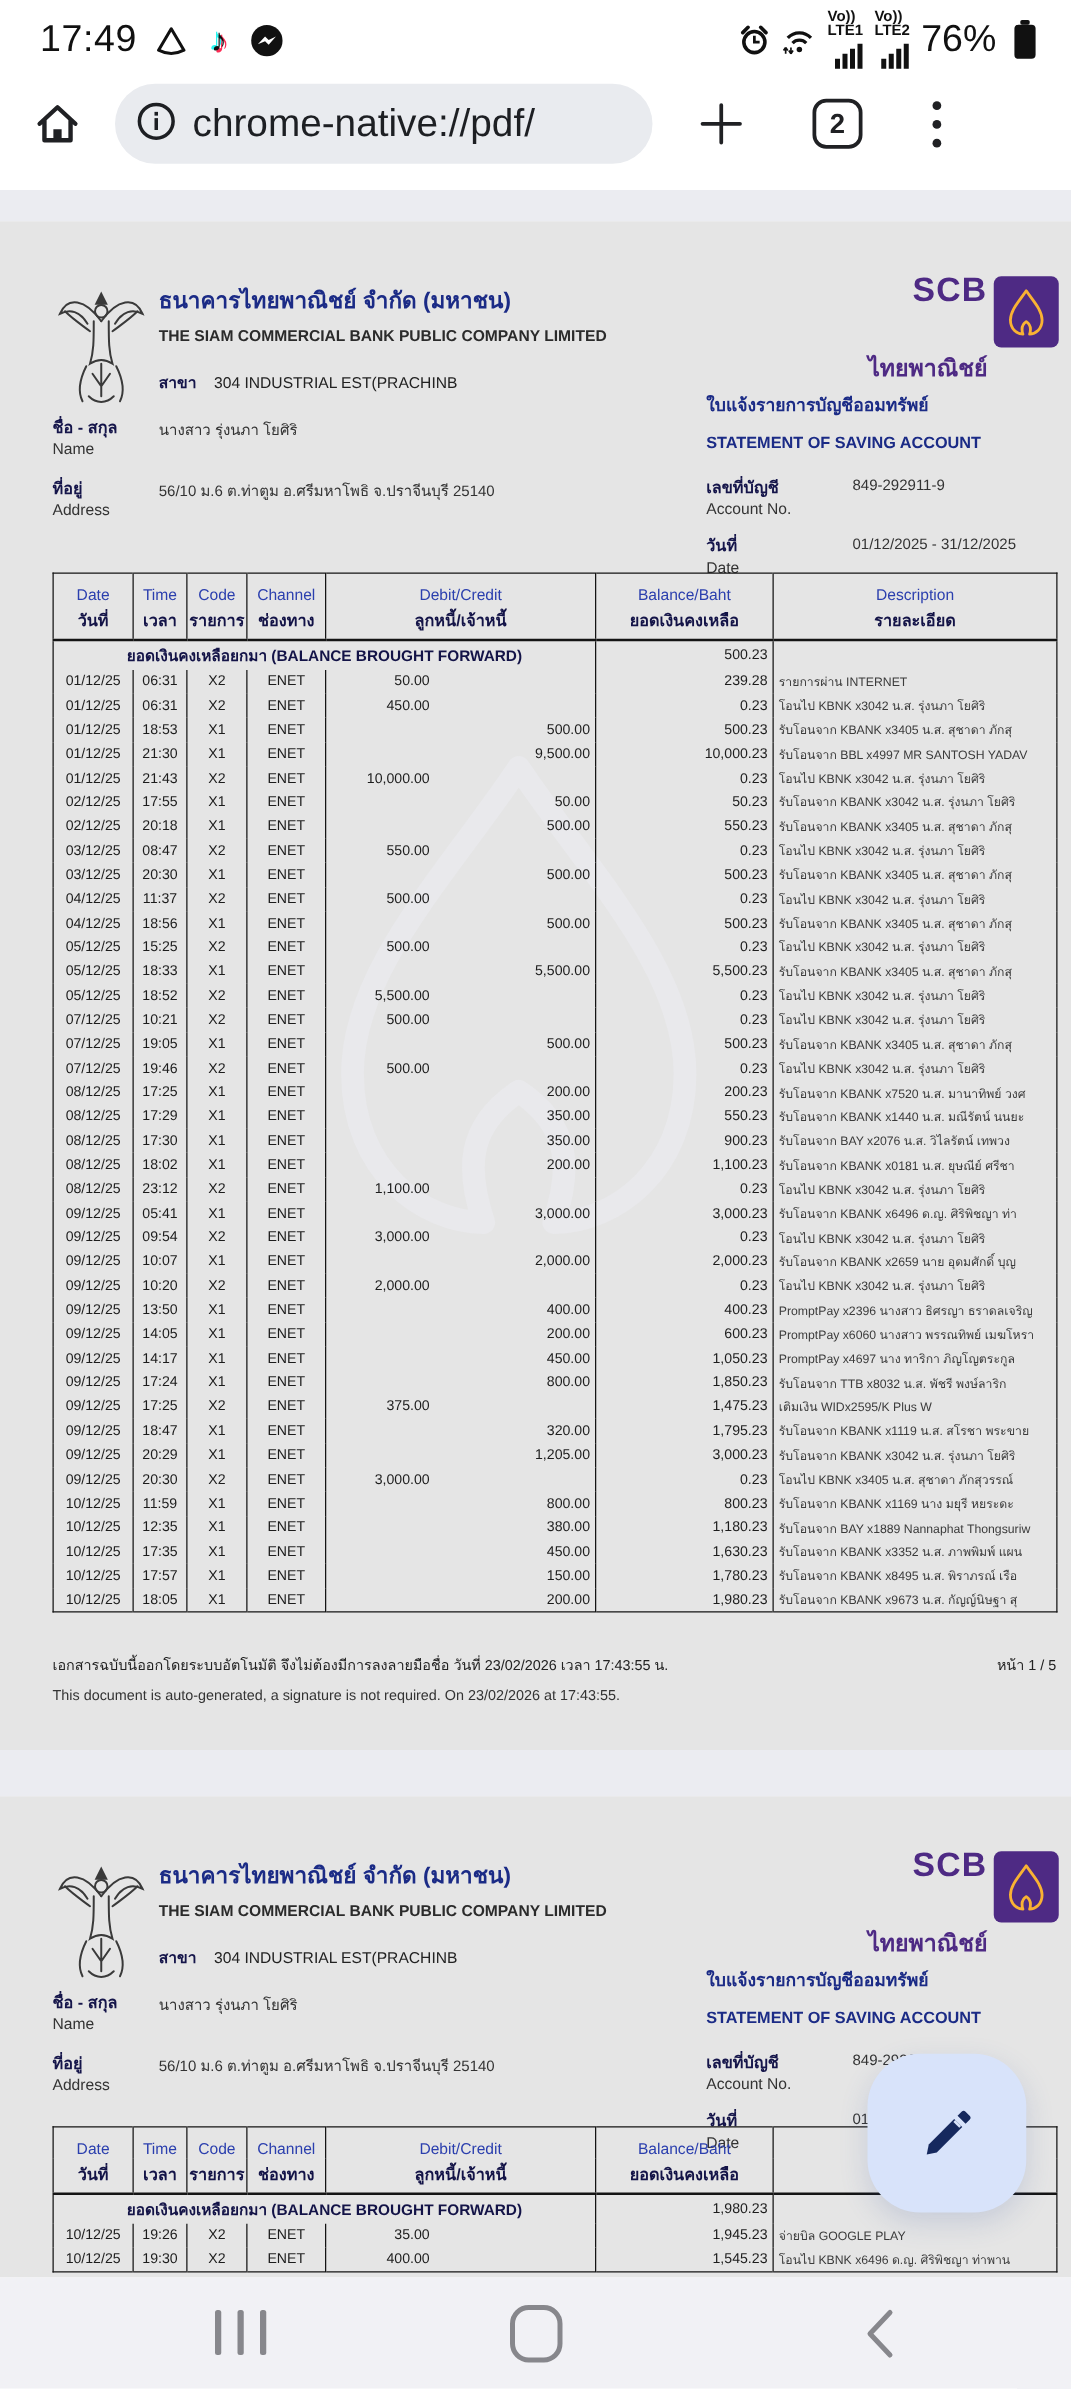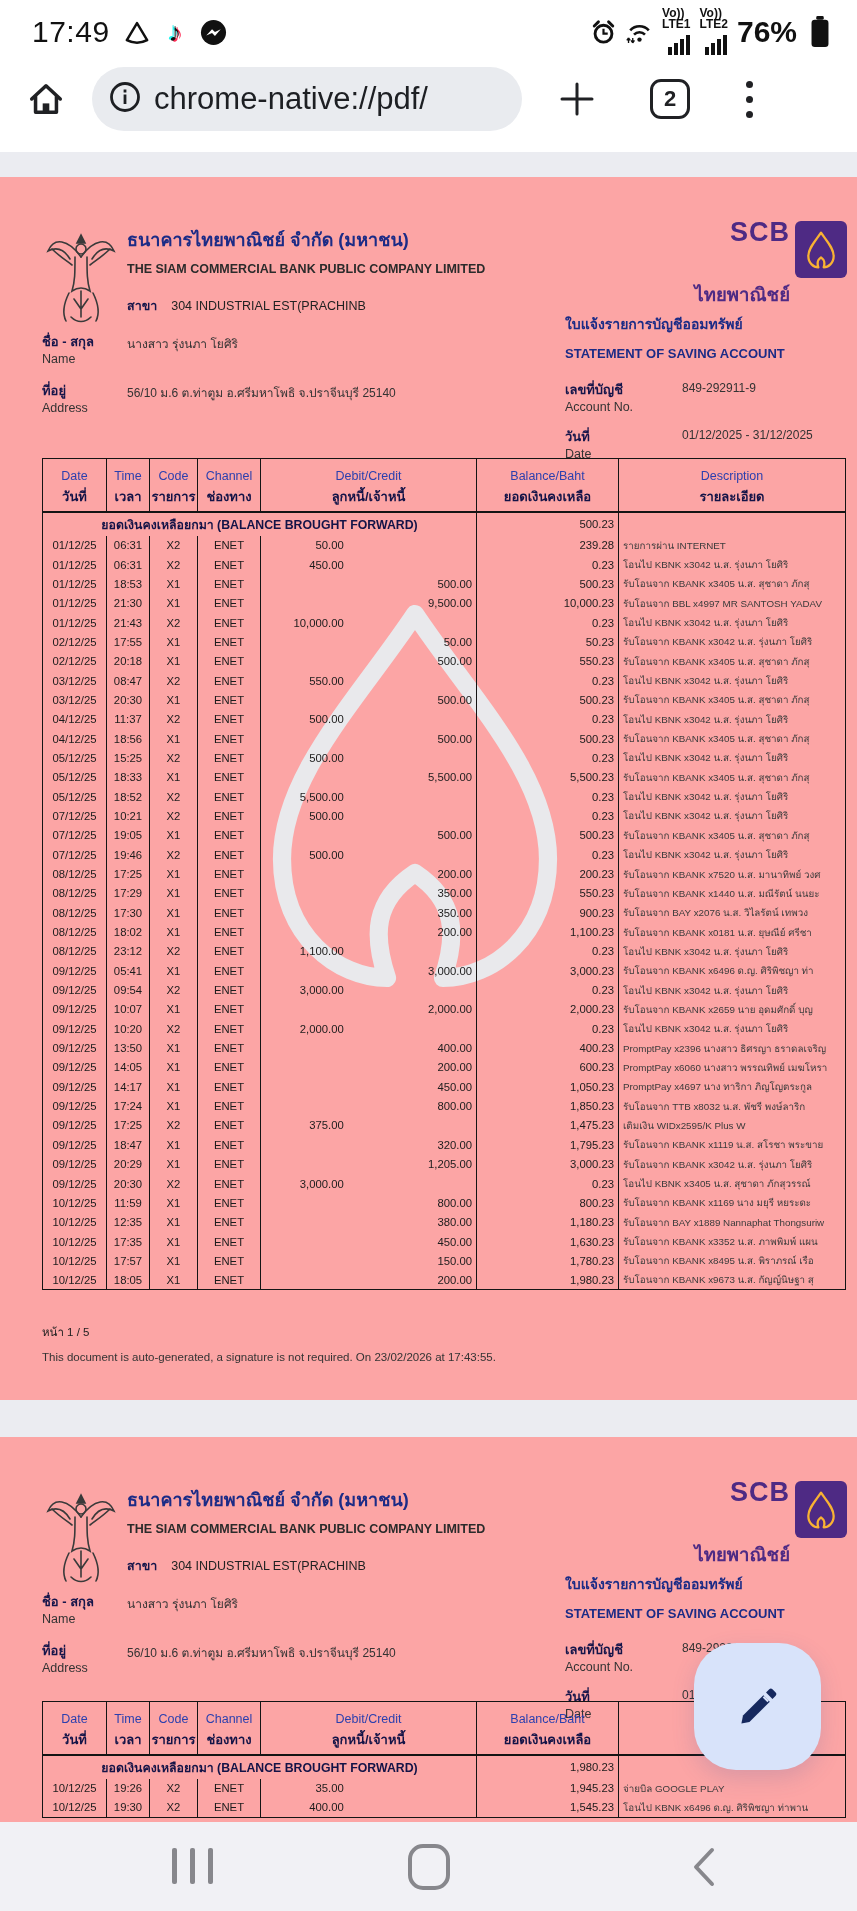--- a/index.html
+++ b/index.html
@@ -13,38 +13,38 @@
 
   
   .statusbar{height:58px; display:flex; align-items:center; padding:6px 24px 0 32px; color:#111;}
   .sb-time{font-size:30px; font-weight:500; letter-spacing:.5px;}
   .sb-left-icons{display:flex; align-items:center; gap:11px; margin-left:14px;}
   .sb-right{margin-left:auto; display:flex; align-items:center; gap:9px;}
   .appicon{width:27px; height:27px; display:flex; align-items:center; justify-content:center;}
   .tiktok-glyph{font-size:26px; font-weight:bold; color:#111; text-shadow:-2px -1px 0 #25f4ee, 2px 1px 0 #fe2c55;}
   .net{display:flex; align-items:flex-end; gap:2px;flex-direction:column;}
   .net .txt{display:flex; flex-direction:column; line-height:11px; font-size:12px; font-weight:600; color:#111; text-align:left;}
-  .sb-batt-pct{font-size:30px; font-weight:700;}
+  .sb-batt-pct{font-size:30px; font-weight:400;}
 
   
   .toolbar{height:82px; display:flex; align-items:center; padding:0 24px;}
   .urlpill{width:430px; height:64px; background:#e9ebef; border-radius:32px; display:flex; align-items:center; padding:0 16px; gap:12px; margin-left:24px;}
   .url-text{font-size:31px; color:#1d1f23; white-space:nowrap; overflow:hidden;}
   .tb-btn{display:flex; align-items:center; justify-content:center;}
   .plus-btn{margin-left:34px;}
   .tabbox{width:40px; height:40px; border:3.5px solid #202124; border-radius:11px; display:flex; align-items:center; justify-content:center; font-size:22px; font-weight:700; color:#202124; margin-left:52px;}
   .kebab{margin-left:56px; display:flex; flex-direction:column; gap:8px;}
   .kebab i{width:7px; height:7px; border-radius:50%; background:#202124;}
 
   .band{height:25px; background:var(--band);}
   .band2{height:37px; background:var(--band);}
   .prestrip{height:12px; background:#fff;}
 
   
-  .page{position:relative; background:#fca5a5; width:857px;}
+  .page{position:relative; background:#e5e5e5; width:857px;}
   .page1{height:1223px;}
   .page2{height:385px; overflow:hidden;}
   .abs{position:absolute;}
   .bank-th{left:127px; top:48px; font-size:18px; font-weight:700; color:var(--navy);}
   .bank-en{left:127px; top:85px; font-size:12.5px; font-weight:700; color:#2b2b2b;}
   .branch{left:127px; top:119px; font-size:12.5px; color:#222;}
   .branch b{color:var(--dark-navy); margin-right:14px;}
   .lbl-th{font-size:13px; font-weight:700; color:var(--dark-navy);}
   .lbl-en{font-size:12.5px; color:#333;}
   .val{font-size:12px; color:#333;}
@@ -827,20 +827,21 @@
                 <span class="cr">200.00</span>
               </span>
             </td>
             <td class="bal">1,980.23</td>
             <td class="desc">รับโอนจาก KBANK x9673 น.ส. กัญญ์นิษฐา สุ</td>
           </tr>
         </tbody>
     </table>
 
     <div class="abs pfoot1">
+      <span>เอกสารฉบับนี้ออกโดยระบบอัตโนมัติ จึงไม่ต้องมีการลงลายมือชื่อ วันที่ 23/02/2026 เวลา 17:43:55 น.</span>
       <span>หน้า 1 / 5</span>
     </div>
     <div class="abs pfoot2">This document is auto-generated, a signature is not required. On 23/02/2026 at 17:43:55.</div>
   </section>
 
   <div class="band2"></div>
 
   <section class="page page2">
     <svg class="abs" style="left:44px; top:44px;" width="74" height="106" viewBox="0 0 74 106">
       <g fill="none" stroke="#3a3a3a" stroke-width="1.6" stroke-linecap="round">

